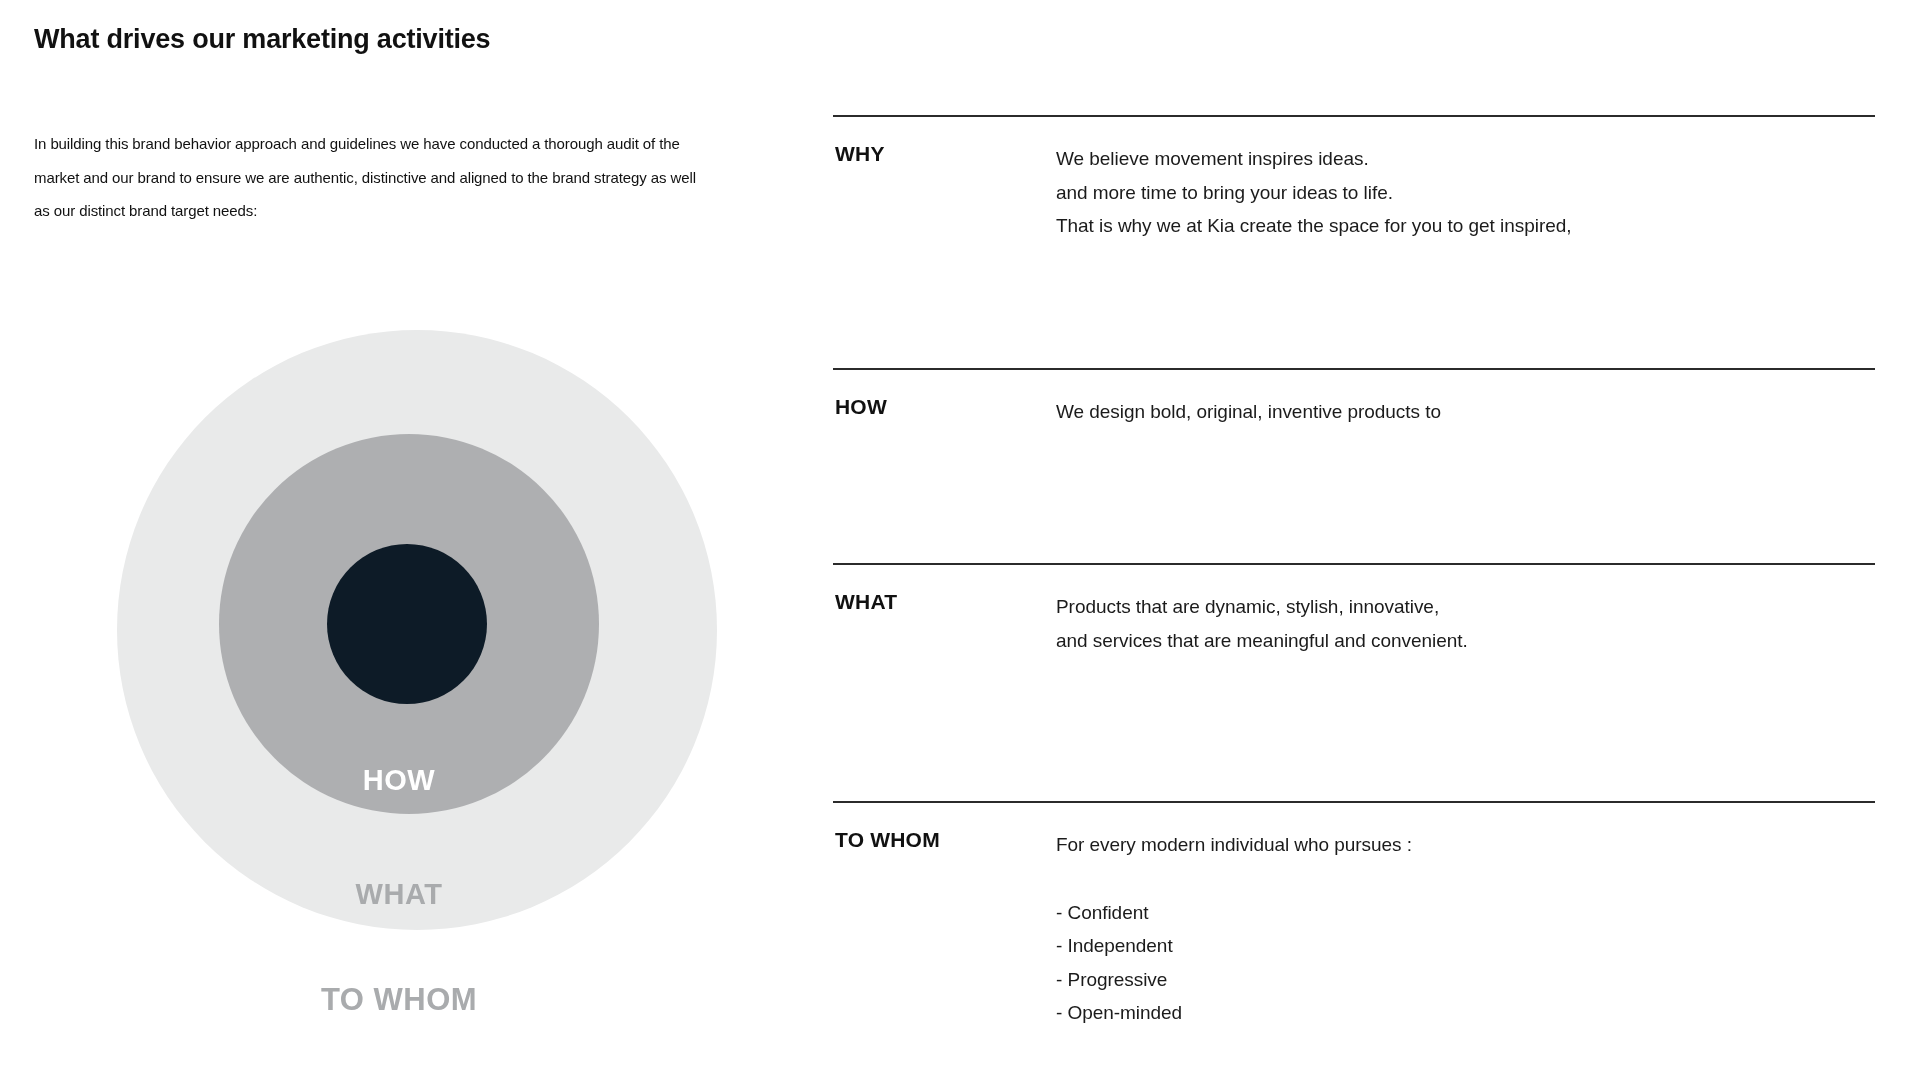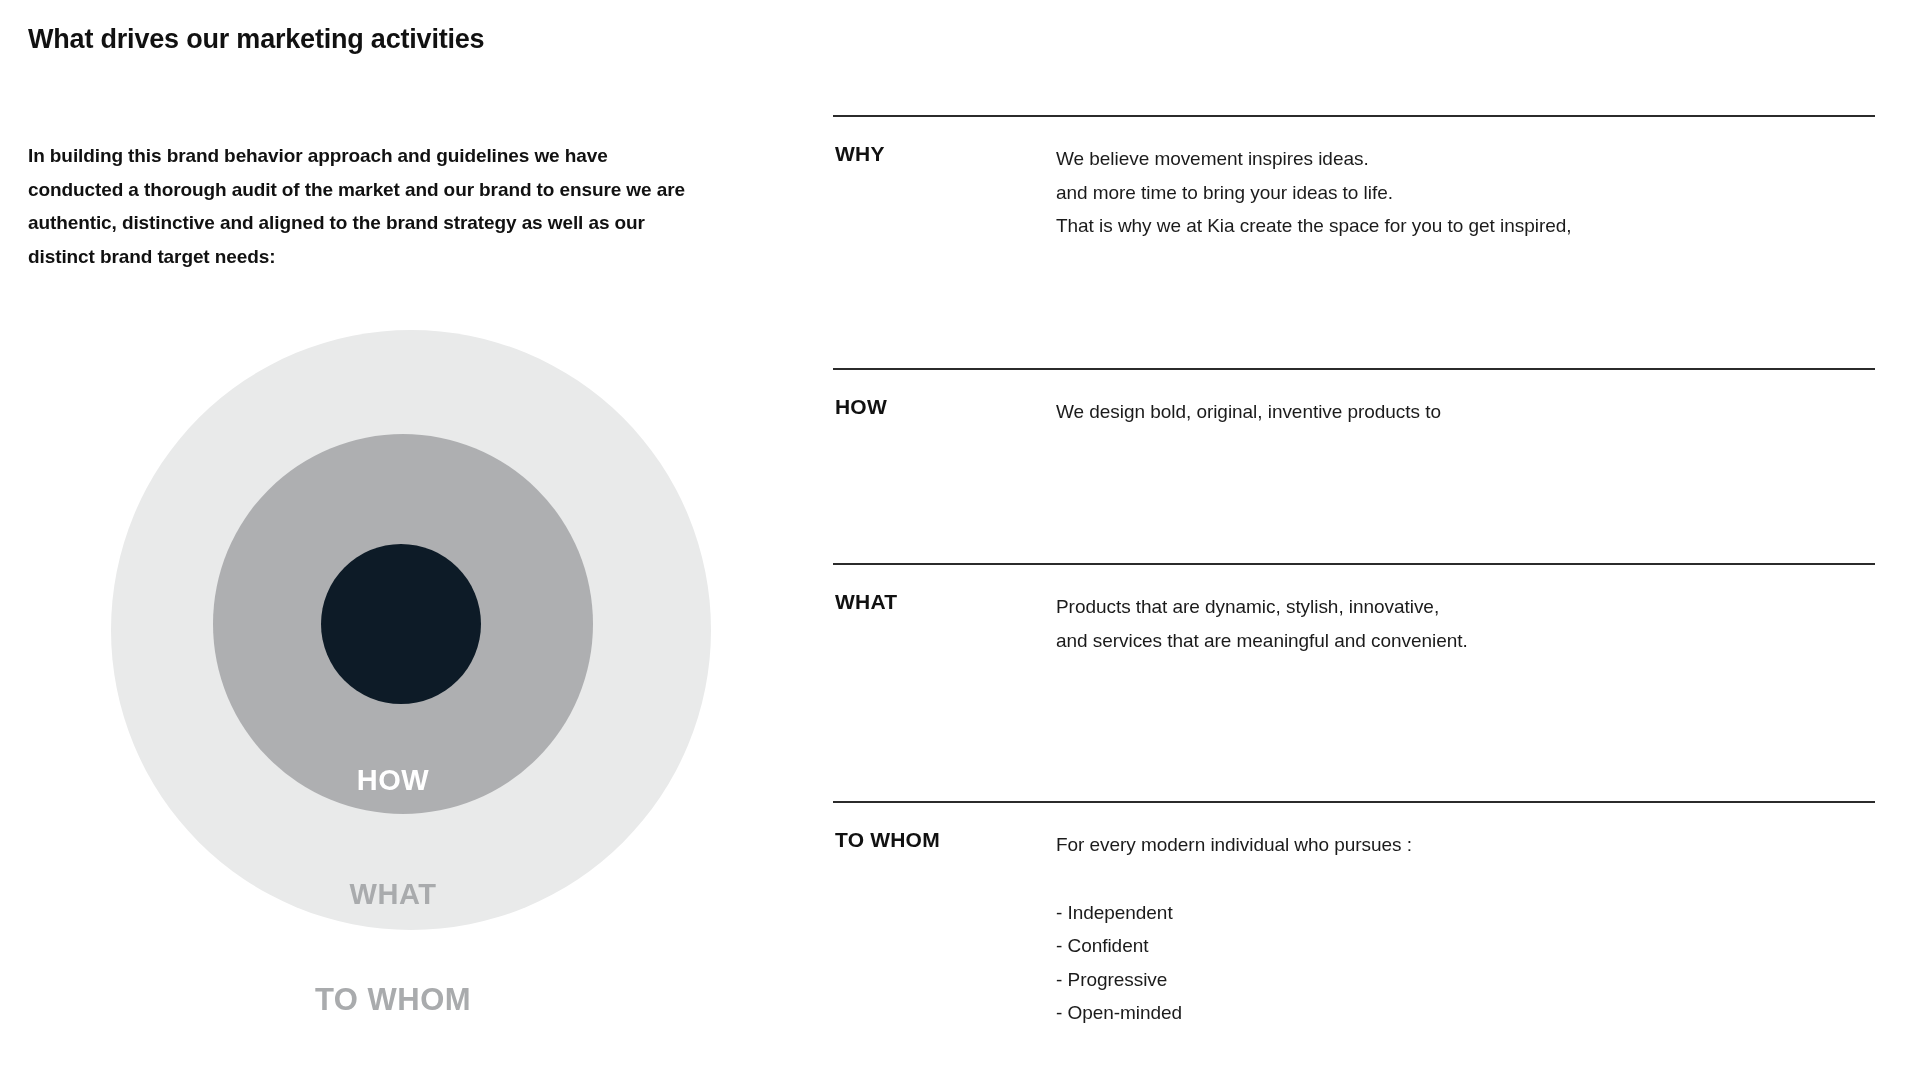--- a/index.html
+++ b/index.html
@@ -6,32 +6,32 @@
   html, body {
     width:1920px; height:1080px;
     background:#ffffff;
     font-family:"Liberation Sans", sans-serif;
     color:#111111;
     overflow:hidden;
   }
   .page { position:relative; width:1920px; height:1080px; }
 
   
-  .left-col { position:absolute; left:28px; top:0; width:700px; height:1080px; }
+  .left-col { position:absolute; left:34px; top:0; width:700px; height:1080px; }
 
   .page-title {
     position:absolute; left:0; top:24px;
     font-size:27px; font-weight:700; letter-spacing:-0.2px;
     color:#111111; white-space:nowrap;
   }
 
   .intro-paragraph {
     position:absolute; left:0; top:127px; width:672px;
-    font-size:19px; font-weight:700; line-height:33.5px;
-    color:#111111; letter-spacing:-0.1px;margin-top:12px;
+    font-size:15px; font-weight:400; line-height:33.5px;
+    color:#111111; letter-spacing:-0.1px;
   }
 
   
   .diagram { position:absolute; left:55px; top:322px; width:620px; height:700px; }
 
   .ring { position:absolute; border-radius:50%; }
   .ring-outer {
     left:28px; top:8px;
     width:600px; height:600px;
     background:#e9eaea;
@@ -143,22 +143,22 @@
           <div class="line"><span>and </span><b>services</b><span> that are meaningful and convenient.</span></div>
         </div>
     </div>
 
     <div class="section" id="sec-towhom">
       <div class="divider"></div>
       <div class="sec-key">TO WHOM</div>
       <div class="sec-body">
           <div class="line"><span>For every </span><b>modern individual</b><span> who pursues :</span></div>
           <div class="bullets">
+            <div class="line">- Confident</div>
             <div class="line">- Independent</div>
-            <div class="line">- Confident</div>
             <div class="line">- Progressive</div>
             <div class="line">- Open-minded</div>
           </div>
         </div>
     </div>
 
   </div>
 </div>
 
 </body></html>

